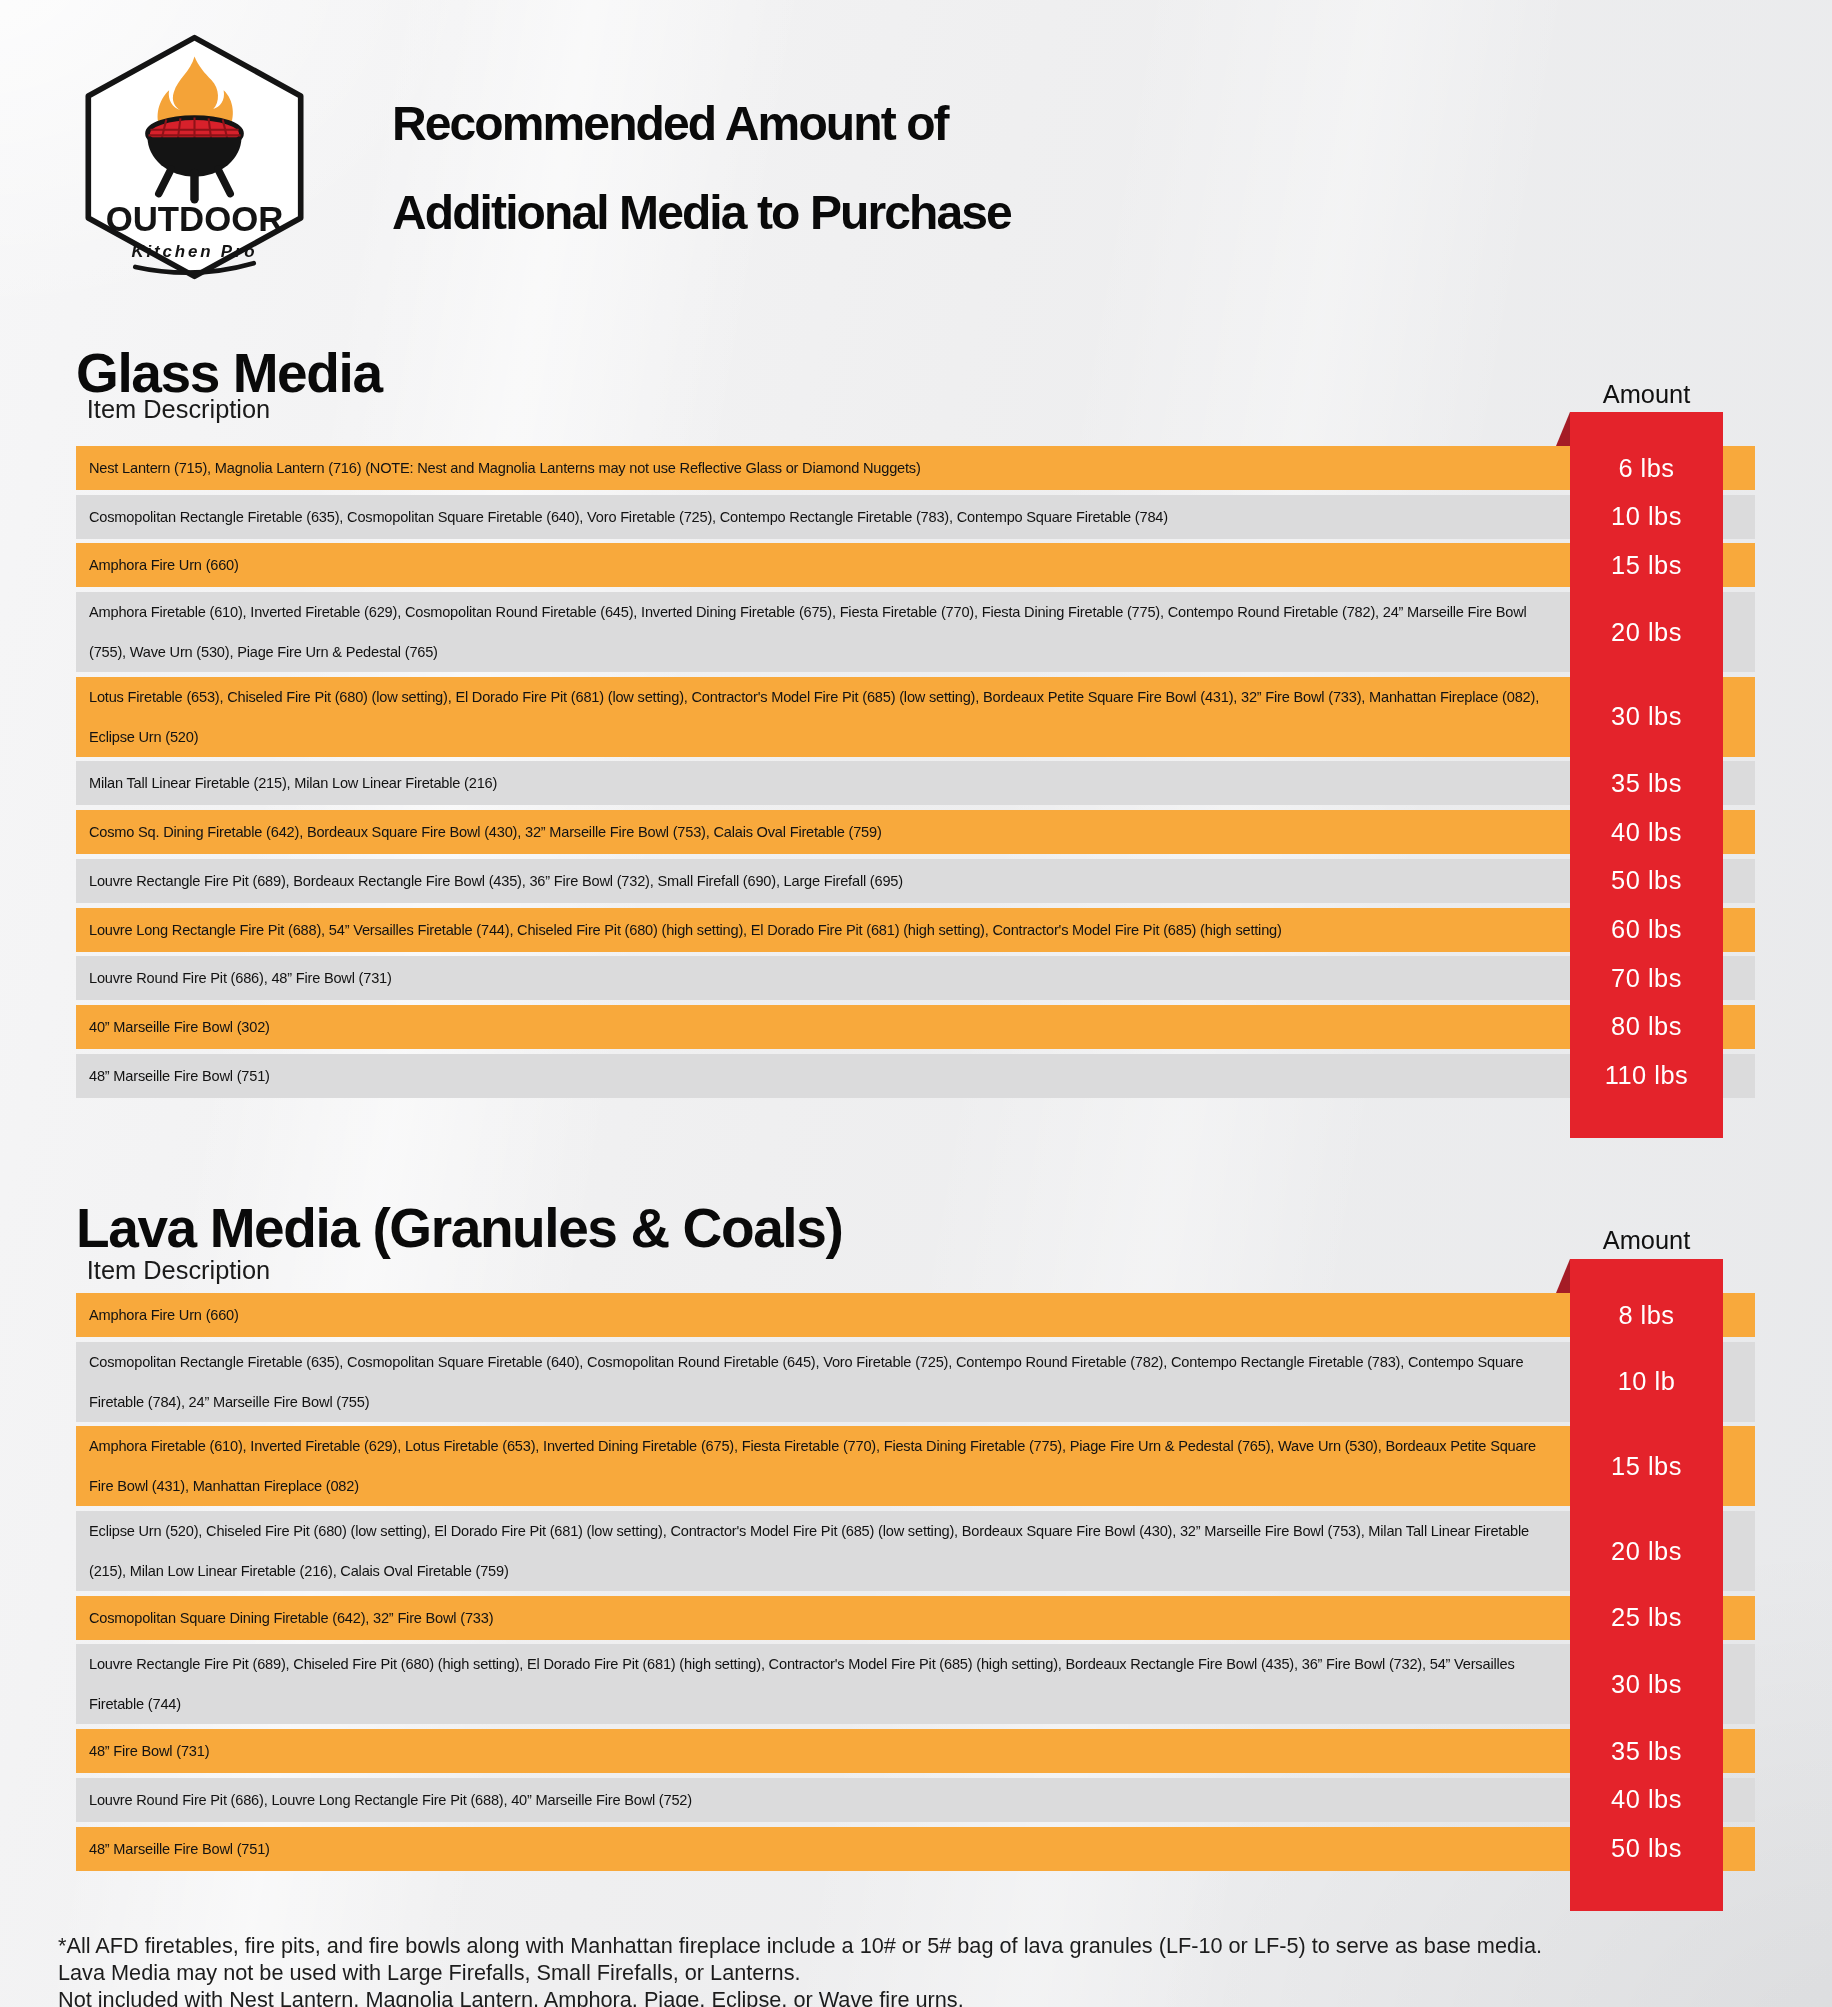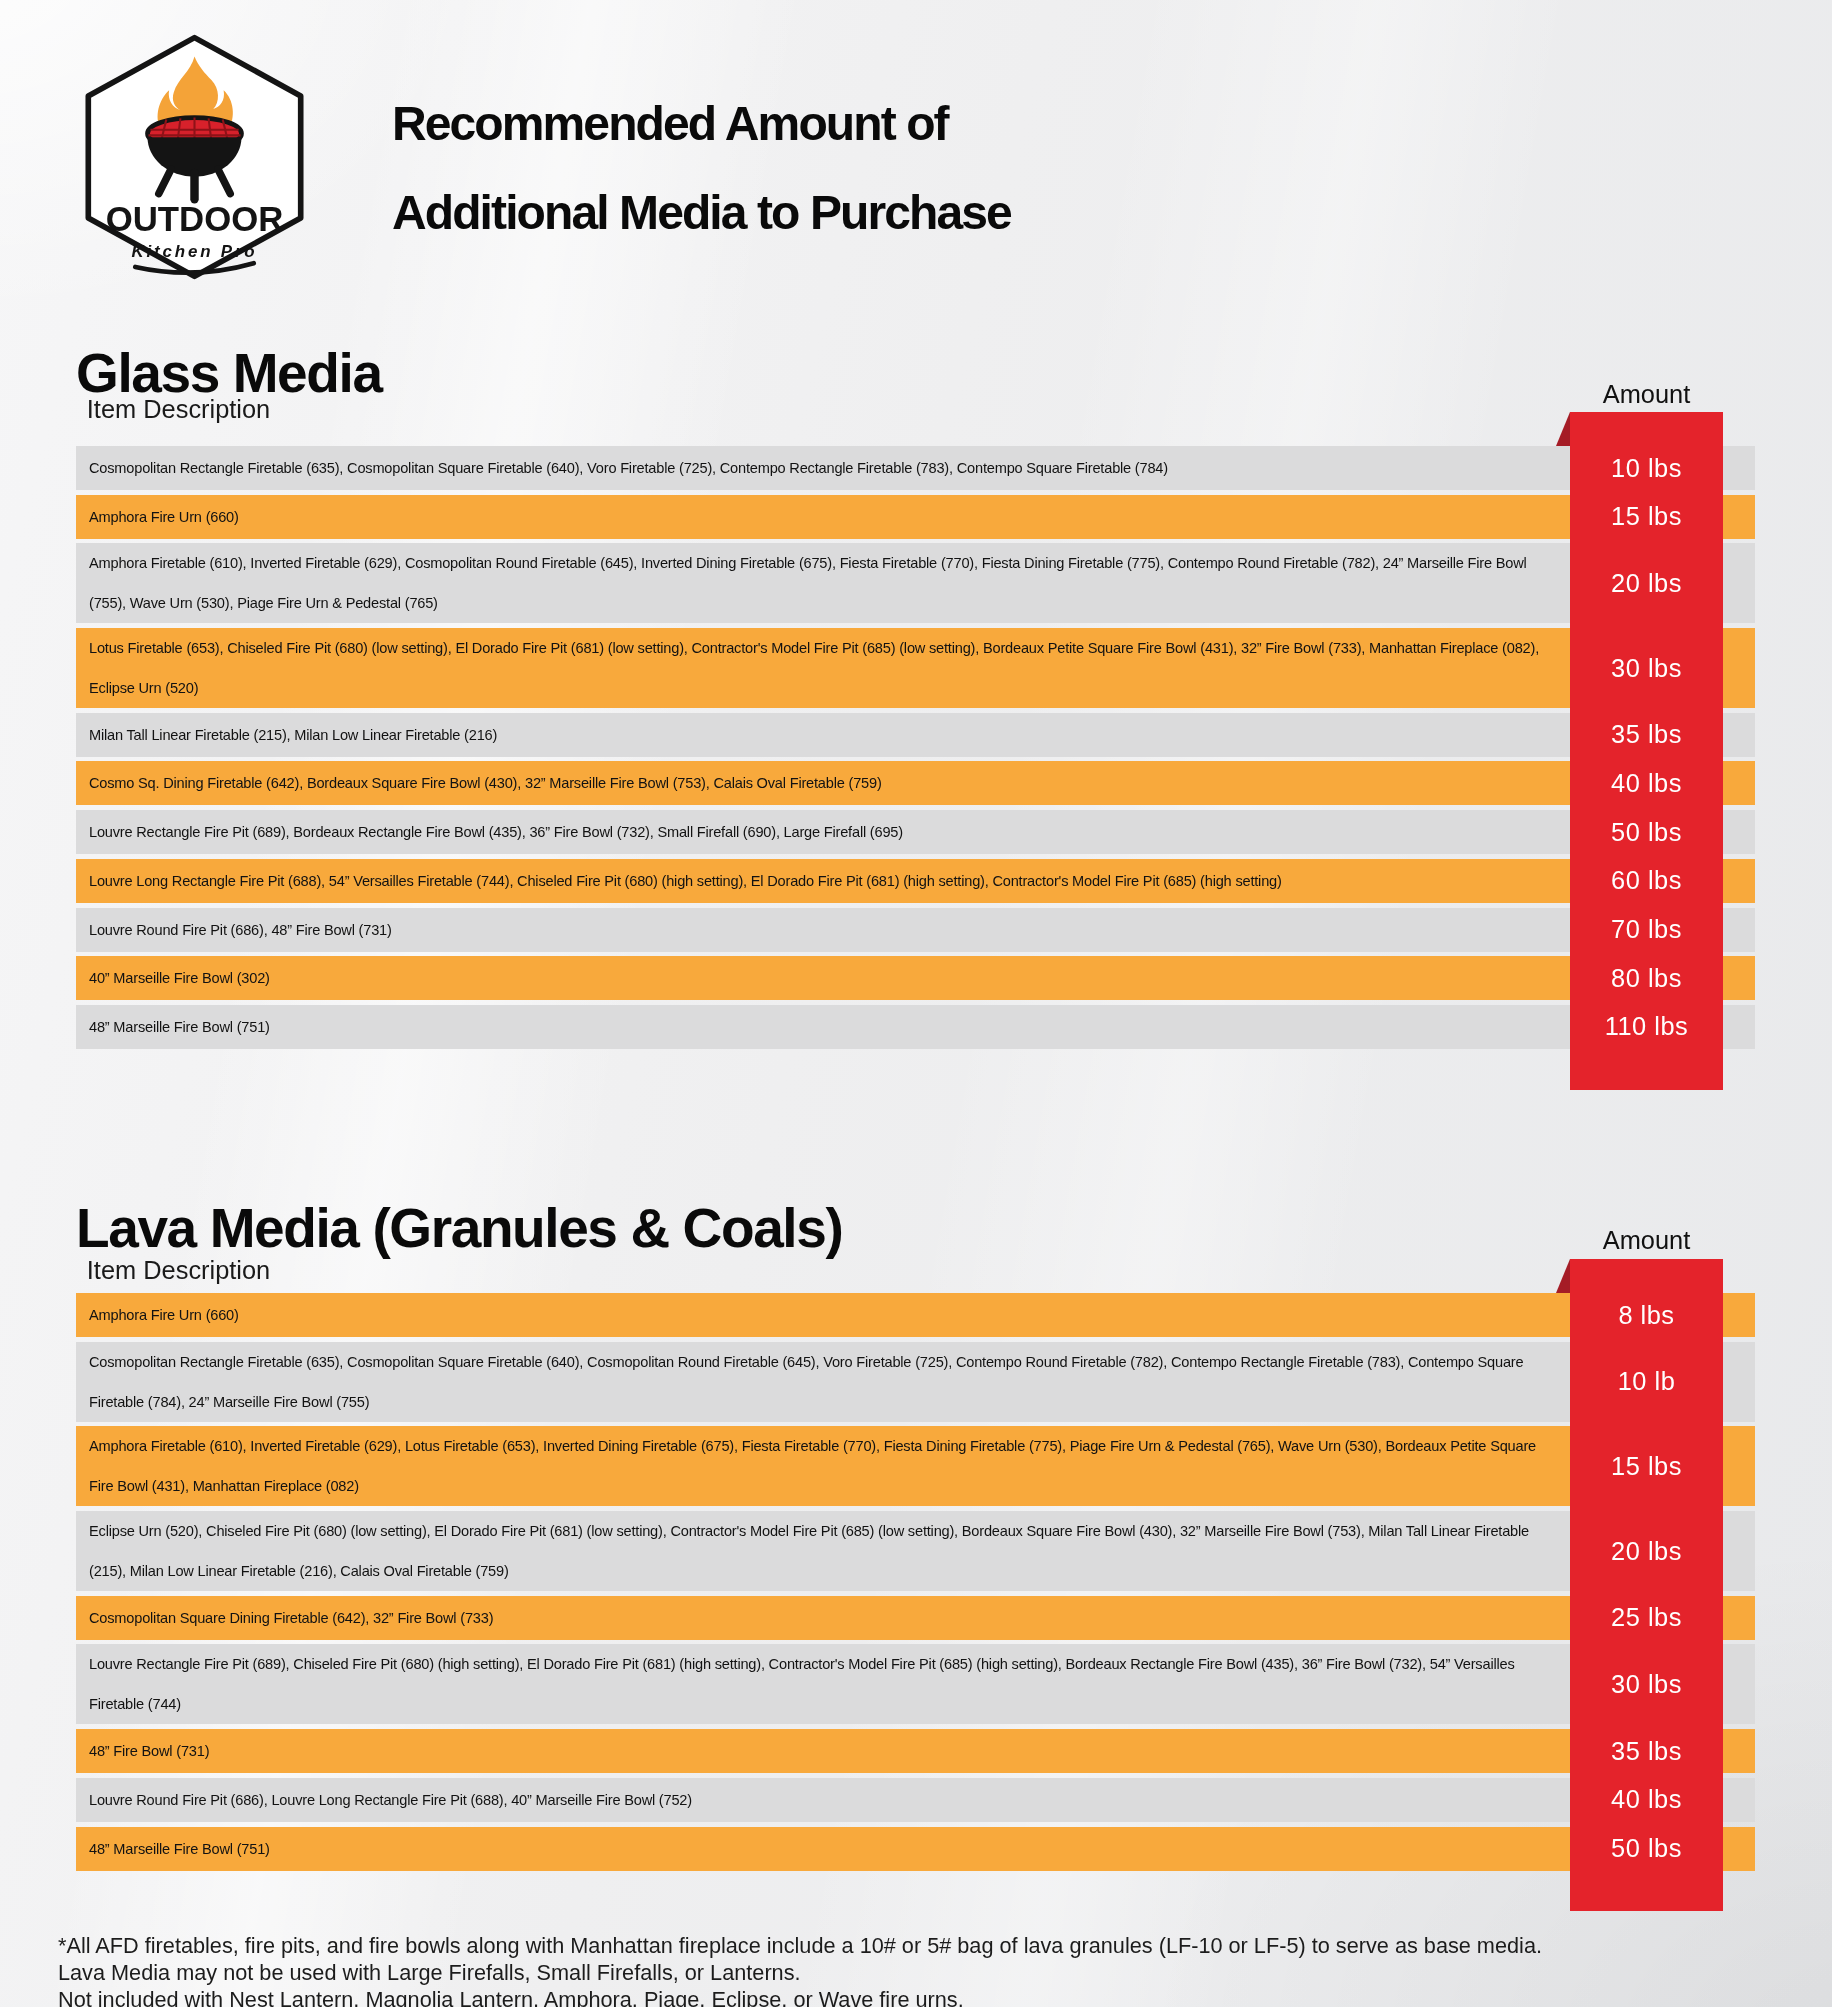--- a/index.html
+++ b/index.html
@@ -86,20 +86,24 @@
   </div>
 
   <div class="section sec-glass">
     <div class="sec-heading">Glass Media</div>
     <div class="item-head">Item Description</div>
     <div class="amount-head">Amount</div>
     <div class="table">
       <div class="ribbon">
         <div class="fold"></div>
       </div>
+    <div class="row row-orange">
+          <div class="desc">Nest Lantern (715), Magnolia Lantern (716) (NOTE: Nest and Magnolia Lanterns may not use Reflective Glass or Diamond Nuggets)</div>
+          <div class="amt">6 lbs</div>
+        </div>
         <div class="row row-gray">
           <div class="desc">Cosmopolitan Rectangle Firetable (635), Cosmopolitan Square Firetable (640), Voro Firetable (725), Contempo Rectangle Firetable (783), Contempo Square Firetable (784)</div>
           <div class="amt">10 lbs</div>
         </div>
         <div class="row row-orange">
           <div class="desc">Amphora Fire Urn (660)</div>
           <div class="amt">15 lbs</div>
         </div>
         <div class="row row-gray">
           <div class="desc">Amphora Firetable (610), Inverted Firetable (629), Cosmopolitan Round Firetable (645), Inverted Dining Firetable (675), Fiesta Firetable (770), Fiesta Dining Firetable (775), Contempo Round Firetable (782), 24” Marseille Fire Bowl (755), Wave Urn (530), Piage Fire Urn &amp; Pedestal (765)</div>

